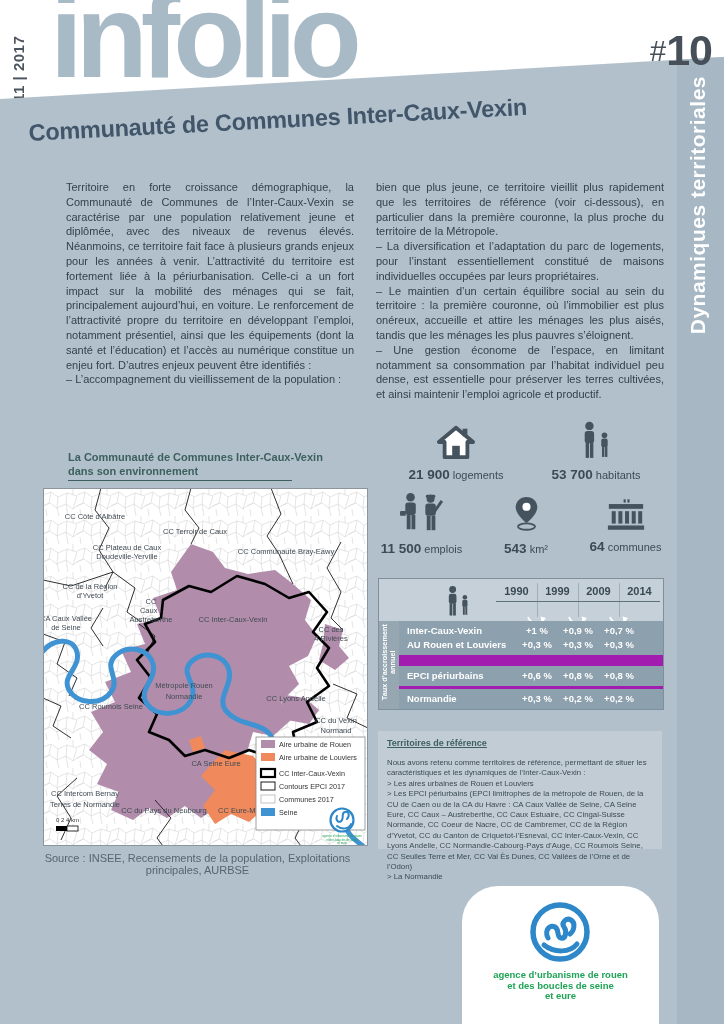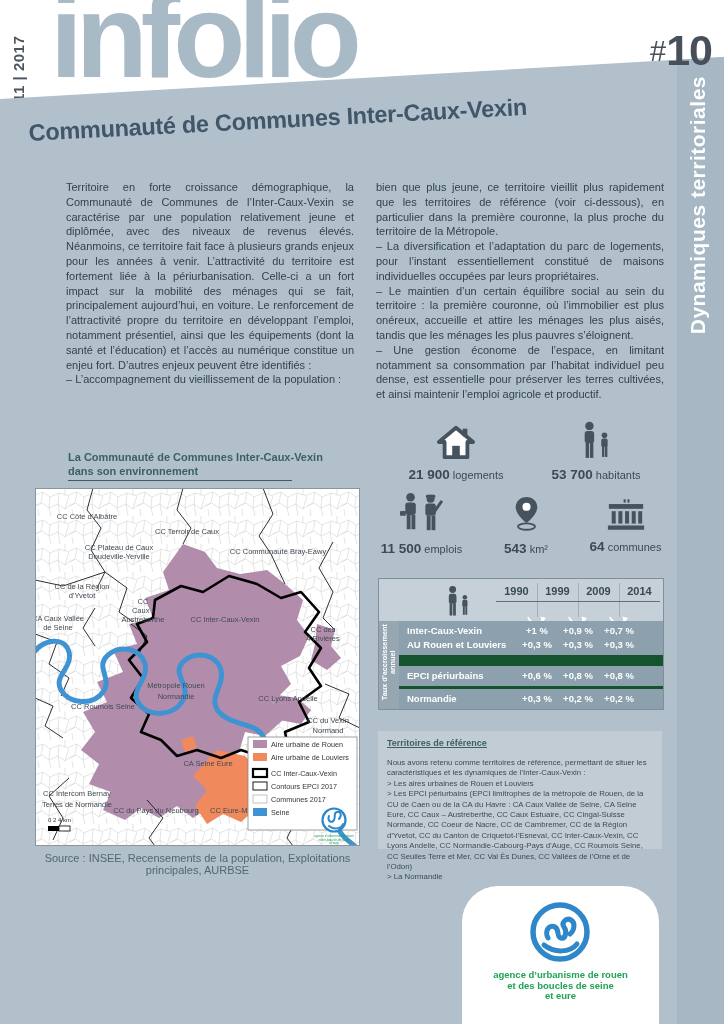--- a/index.html
+++ b/index.html
@@ -26,31 +26,31 @@
   .page-title{left:28px;top:120px;width:640px;transform:rotate(-3deg);transform-origin:left top;
     font-size:23.5px;font-weight:bold;color:#41566a;letter-spacing:-.3px;}
 
   .col{top:180px;width:288px;font-size:11px;line-height:14.8px;text-align:justify;color:#33424d;}
   .col-left{left:66px;}
   .col-right{left:376px;}
 
   
   .map-title{left:68px;top:450px;font-size:11px;font-weight:bold;color:#3d605e;line-height:14px;}
   .map-title .u{display:inline-block;min-width:224px;border-bottom:1px solid #3d605e;padding-bottom:2px;}
-  .map-wrap{left:35px;top:488px;width:325px;height:309px;}
+  .map-wrap{left:43px;top:488px;width:325px;height:309px;}
   .map-source{left:35px;top:852px;width:325px;text-align:center;font-size:11px;color:#55666f;}
 
   
   .stats{left:376px;top:420px;width:300px;height:150px;}
   .stat{position:absolute;text-align:center;}
   .stat .lab{font-size:11px;color:#3c4a55;margin-top:3px;white-space:nowrap;}
   .stat .lab b{font-size:13.5px;margin-top:28px;}
 
   
-  .ptable{left:378px;top:578px;width:284px;height:130px;background:#14532d;
+  .ptable{left:378px;top:578px;width:284px;height:130px;background:#a21caf;
     border:1.5px solid #7e909c;box-sizing:content-box;}
   .t-head{position:absolute;left:0;top:0;width:284px;height:42px;background:#c6d0d8;}
   .t-year{position:absolute;top:6px;width:41px;text-align:center;font-size:11px;font-weight:bold;color:#3a4a55;}
   .t-pop{position:absolute;top:42px;width:41px;text-align:center;font-size:9.5px;color:#3a4a55;}
   .t-vsep{position:absolute;top:4px;width:1px;height:34px;background:#9fb0bb;}
   .t-hline{position:absolute;left:117px;top:22px;width:164px;height:1px;background:#5f707a;}
   .t-icon{position:absolute;left:66px;top:6px;}
   .t-arrow{position:absolute;top:35px;width:20px;height:13px;}
   .t-strip{position:absolute;left:0;top:42px;width:20px;height:88px;background:#96a7b2;}
   .t-strip span{position:absolute;left:-34px;top:33px;width:88px;transform:rotate(-90deg);

